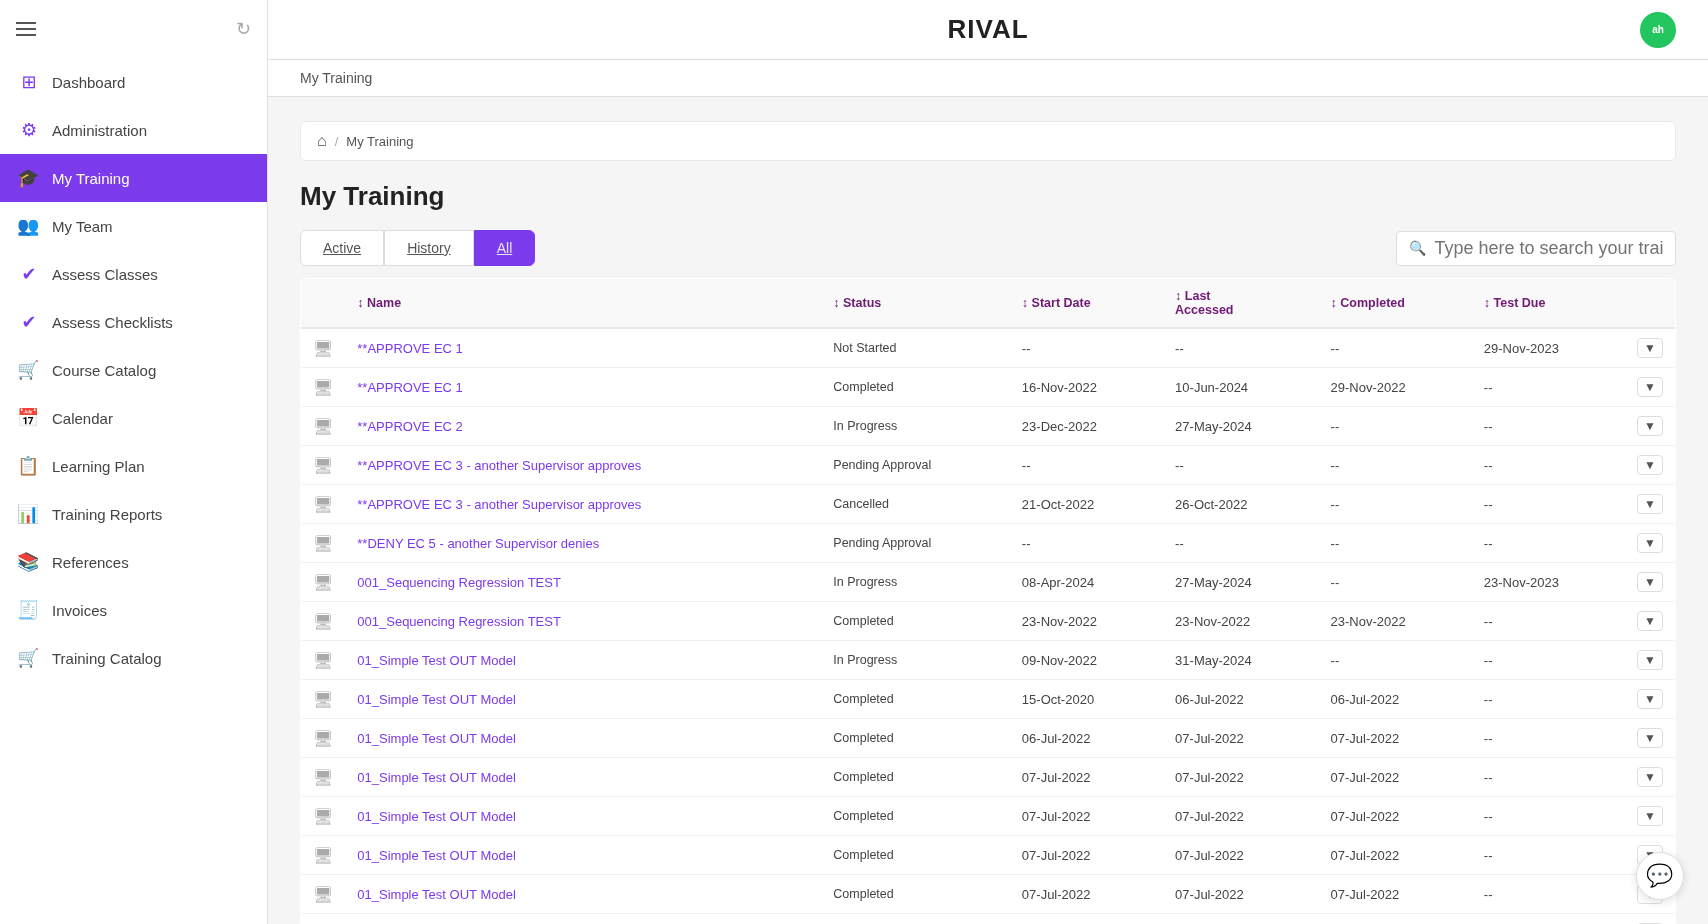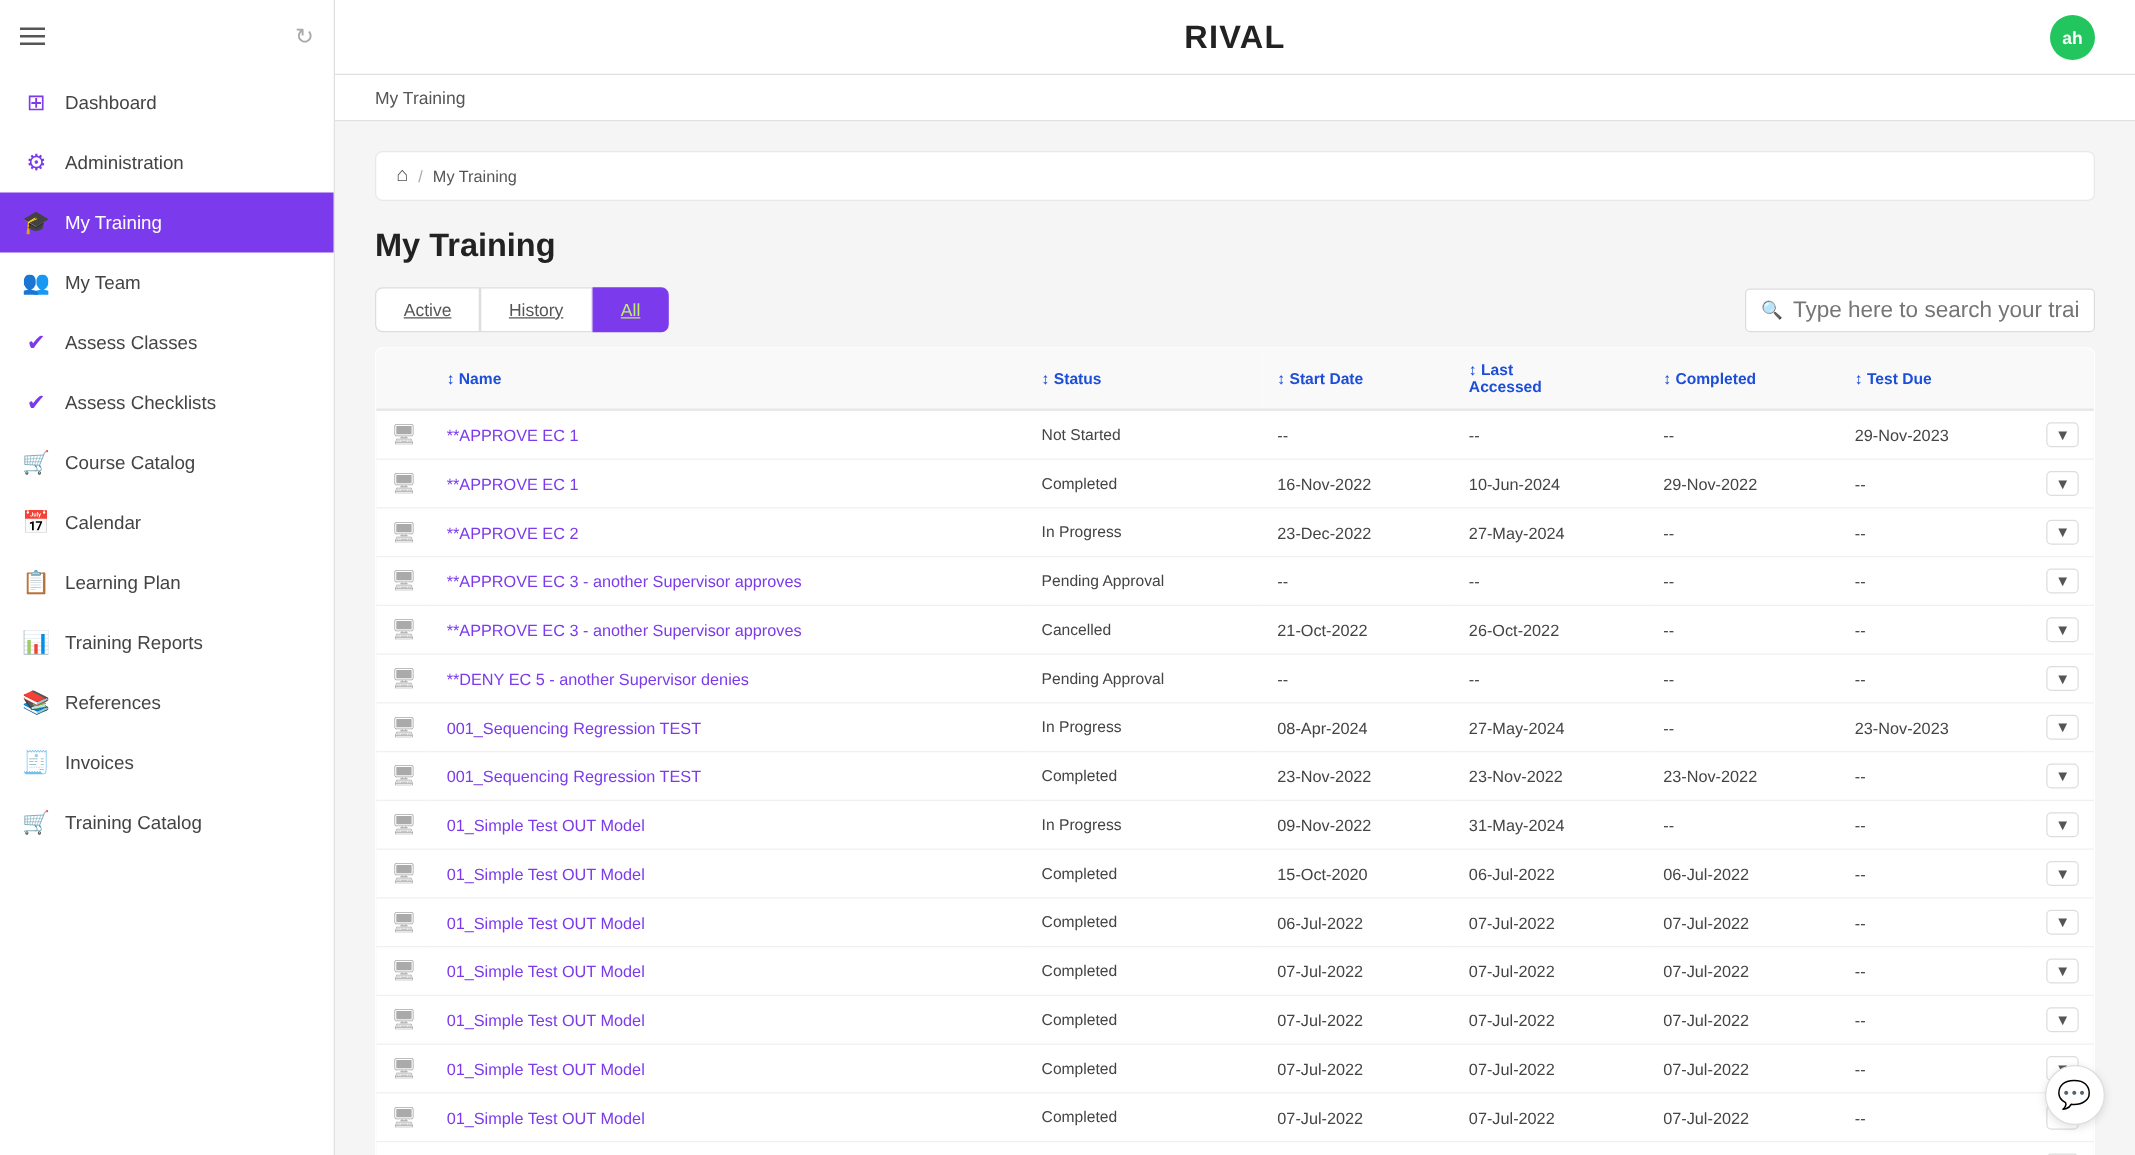--- a/index.html
+++ b/index.html
@@ -69,21 +69,21 @@
       font-size: 26px;
       font-weight: 800;
       letter-spacing: 1px;
       color: #222;
     }
     .user-avatar {
       width: 36px; height: 36px;
       background: #22c55e;
       border-radius: 50%;
       display: flex; align-items: center; justify-content: center;
-      color: #fff; font-weight: 700; font-size: 14px;
+      color: #fff; font-weight: 700; font-size: 10px;
     }
 
     
     .subheader {
       background: #fff;
       padding: 10px 32px;
       font-size: 14px;
       color: #555;
       border-bottom: 1px solid #e0e0e0;
     }
@@ -134,21 +134,21 @@
       cursor: pointer;
       font-size: 14px;
       color: #555;
       border-radius: 0;
       text-decoration: underline;
     }
     .tab:first-child { border-radius: 6px 0 0 6px; }
     .tab:last-child { border-radius: 0 6px 6px 0; }
     .tab.active {
       background: #7c3aed;
-      color: #bef264;
+      color: #e5e5e5;
       border-color: #7c3aed;
     }
 
     
     .toolbar-row {
       display: flex;
       align-items: center;
       justify-content: space-between;
       margin-bottom: 12px;
     }
@@ -179,21 +179,21 @@
       border: 1px solid #e8e8e8;
       font-size: 13px;
     }
     .training-table thead tr {
       background: #f9f9f9;
       border-bottom: 2px solid #e8e8e8;
     }
     .training-table th {
       padding: 10px 12px;
       text-align: left;
-      color: #1d4ed8;
+      color: #701a75;
       font-weight: 600;
       font-size: 12.5px;
       white-space: nowrap;
     }
     .training-table td {
       padding: 9px 12px;
       border-bottom: 1px solid #f0f0f0;
       color: #444;
       vertical-align: middle;
     }

